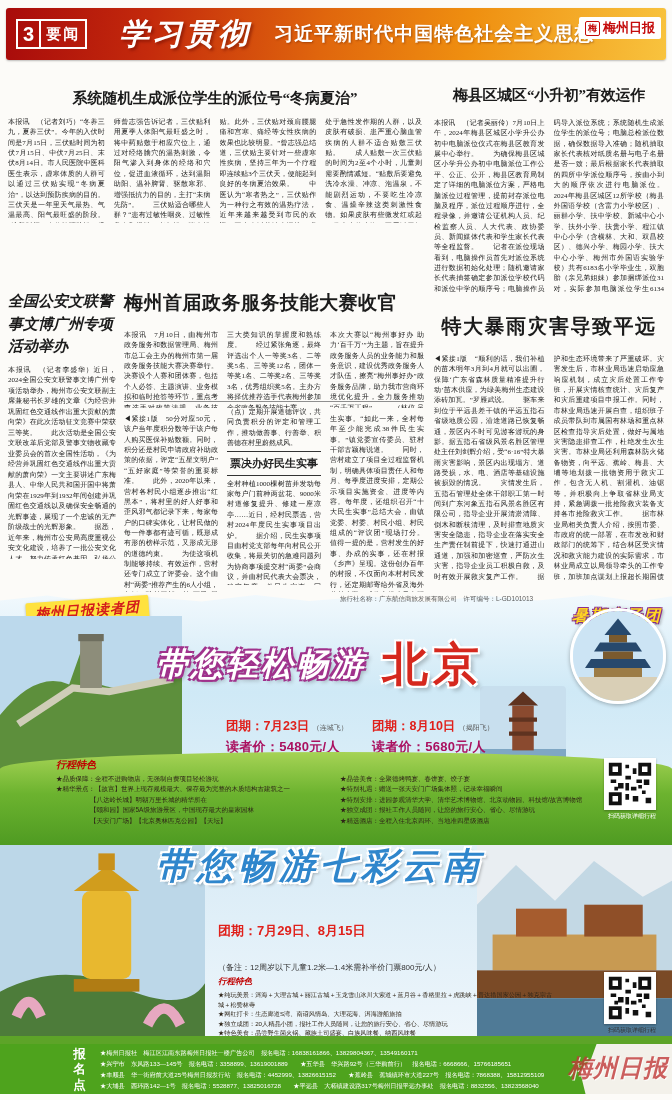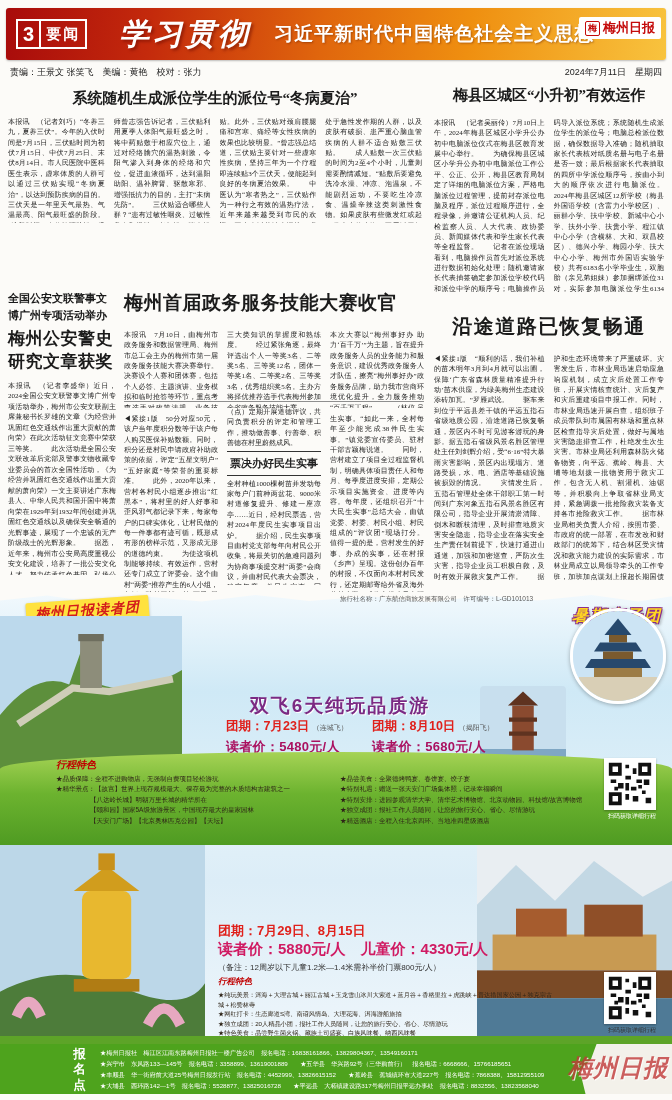--- a/index.html
+++ b/index.html
@@ -45,21 +45,21 @@
   .r1-h{font-size:15px;font-weight:900;text-align:center;letter-spacing:-0.2px;}
   .r1 .cols{margin-top:6px;}
   .r1 .col{height:176px;}
   .r2{margin-top:12px;}
   .r2-h{font-size:20px;font-weight:900;text-align:center;letter-spacing:1.5px;}
   .r2 .cols{margin-top:7px;}
   .r2 .col{height:228px;}
 
   
   .lefta{left:8px;top:290px;width:108px;}
-  .lefta-kicker{font-size:11px;font-weight:bold;line-height:1.5;}
+  .lefta-kicker{font-size:15px;font-weight:bold;line-height:1.5;font-style:italic;}
   .lefta-h{font-size:17px;font-weight:900;line-height:1.35;margin:5px 0 6px;letter-spacing:0.5px;}
   .lefta-body{font-size:7px;line-height:1.5;text-align:justify;height:194px;overflow:hidden;}
 
   
   .center{left:124px;top:290px;width:300px;}
   .center-h{font-size:19px;font-weight:900;text-align:left;letter-spacing:0.5px;}
   .center .cols{margin-top:7px;}
   .center .col{height:78px;}
   .rule{left:124px;top:401px;width:300px;height:1px;background:#8f8f8f;}
 
@@ -158,55 +158,50 @@
       <span class="secbox">要闻</span>
     </div>
     <span class="slogan-script">学习贯彻</span>
     <span class="slogan-rest">习近平新时代中国特色社会主义思想</span>
     <div class="banner-logo">
       <span class="logo-ico">梅</span>
       <span>梅州日报</span>
     </div>
   </div>
 
-  <div class="a meta">
-    <span>责编：王景文 张笑飞　美编：黄艳　校对：张力</span>
-    <span>2024年7月11日　星期四</span>
-  </div>
 
   <div class="a lead">
     <div class="lead-h2">系统随机生成派位学生的派位号“冬病夏治”</div>
     <div class="cols">
       <p class="col">本报讯　（记者刘巧）“冬养三九，夏养三伏”。今年的入伏时间是7月15日，三伏贴时间为初伏7月15日、中伏7月25日、末伏8月14日。市人民医院中医科医生表示，虚寒体质的人群可以通过三伏贴实现“冬病夏治”，以达到预防疾病的目的。　　三伏天是一年里天气最热、气温最高、阳气最旺盛的阶段。“这段时间，人体腠理疏松，经络气血流通，有利于药物的渗透与吸收。”市人民医院中医科副主任医</p>
       <p class="col">师曾志强告诉记者，三伏贴利用夏季人体阳气最旺盛之时，将中药贴敷于相应穴位上，通过对经络腧穴的温热刺激，令阳气渗入到身体的经络和穴位，促进血液循环，达到温阳助阳、温补脾肾、驱散寒邪、增强抵抗力的目的，主打“未病先防”。　　三伏贴适合哪些人群？“患有过敏性咽炎、过敏性鼻炎和慢性、老年性、喘息性支气管炎人群，反复感冒的人群，以及慢性胃肠道疾病人群都适合三伏</p>
       <p class="col">贴。此外，三伏贴对颈肩腰腿痛和宫寒、痛经等女性疾病的效果也比较明显。”曾志强总结道，三伏贴主要针对一些虚寒性疾病，坚持三年为一个疗程即连续贴3个三伏天，便能起到良好的冬病夏治效果。　　中医认为“寒者热之”，三伏贴作为一种行之有效的温热疗法，近年来越来越受到市民的欢迎，不少人以其治疗慢性、虚寒性疾病，调整亚健康状态。不过，曾志强提醒，孕妇、2岁以内儿童和一些疾病</p>
       <p class="col">处于急性发作期的人群，以及皮肤有破损、患严重心脑血管疾病的人群不适合贴敷三伏贴。　　成人贴敷一次三伏贴的时间为2至4个小时，儿童则需要酌情减短。“贴敷后要避免洗冷水澡、冲凉、泡温泉，不能剧烈运动，不要吃生冷凉食、温燥辛辣这类刺激性食物。如果皮肤有些微发红或起一些小小的水泡，不用过于担心。一旦出现大的水泡或严重红肿、水泡有感染，需及时到医院处理。”曾志强说。</p>
     </div>
   </div>
 
   <div class="a rightcol">
     <div class="r1">
       <h2 class="r1-h">梅县区城区“小升初”有效运作</h2>
       <div class="cols">
         <p class="col">本报讯　（记者吴丽伶）7月10日上午，2024年梅县区城区小学升公办初中电脑派位仪式在梅县区教育发展中心举行。　　为确保梅县区城区小学升公办初中电脑派位工作公平、公正、公开，梅县区教育局制定了详细的电脑派位方案，严格电脑派位过程管理，提前封存派位电脑及程序，派位过程顺序进行，全程录像，并邀请公证机构人员、纪检监察人员、人大代表、政协委员、新闻媒体代表和学生家长代表等全程监督。　　记者在派位现场看到，电脑操作员首先对派位系统进行数据初始化处理；随机邀请家长代表抽签确定参加派位学校代码和派位中学的顺序号；电脑操作员将家长代表抽取的学校代码在派位系统中分别录入到每所小学和中学；现场将六年级毕业生的电子名册（U盘）并导入名册；电脑操作员将录入的学校代</p>
         <p class="col">码导入派位系统；系统随机生成派位学生的派位号；电脑总检派位数据，确保数据导入准确；随机抽取家长代表核对纸质名册与电子名册是否一致；最后根据家长代表抽取的四所中学派位顺序号，按由小到大的顺序依次进行电脑派位。　　2024年梅县区城区12所学校（梅县外国语学校（含富力小学校区）、丽群小学、扶中学校、新城中心小学、扶外小学、扶贵小学、程江镇中心小学（含横林、大和、双昌校区）、德兴小学、梅园小学、扶大中心小学、梅州市外国语实验学校）共有6183名小学毕业生，双胞胎（亲兄弟姐妹）参加捆绑派位31对，实际参加电脑派位学生6134人，被派至梅县区宪梓中学（2534人）、梅县区华侨中学（1800人）、广东梅县外国语学校（900人）、梅县区高级中学（900人）。派位结果在“梅州市梅县区人民政府”门户网站进行公告。</p>
       </div>
     </div>
     <div class="r2">
-      <h2 class="r2-h">沿途道路已恢复畅通</h2>
+      <h2 class="r2-h">特大暴雨灾害导致平远</h2>
       <div class="cols">
         <p class="col">◀紧接1版　“顺利的话，我们补植的苗木明年3月到4月就可以出圃，保障‘广东省森林质量精准提升行动’苗木供应，为绿美梅州生态建设添砖加瓦。”罗雁武说。　　驱车来到位于平远县差干镇的平远五指石省级地质公园，沿途道路已恢复畅通，景区内不时可见游客游玩的身影。据五指石省级风景名胜区管理处主任刘剑辉介绍，受“6·16”特大暴雨灾害影响，景区内出现塌方、道路受损，水、电、酒店等基础设施被损毁的情况。　　灾情发生后，五指石管理处全体干部职工第一时间到广东河象五指石风景名胜区有限公司，指导企业开展清淤清障、倒木和断枝清理，及时排查地质灾害安全隐患，指导企业在落实安全生产责任制前提下，快速打通进山通道，加强和加密巡查，严防次生灾害，指导企业员工积极自救，及时有效开展救灾复产工作。　　据了解，“6·16”特大暴雨灾害导致平远、蕉岭、梅县等地出现林木受损、林木倒伏、断枝、林区道路损毁等灾情，给全市林业生产</p>
         <p class="col">护和生态环境带来了严重破坏。灾害发生后，市林业局迅速启动应急响应机制，成立灾后处置工作专班，开展灾情核查统计、灾后复产和灾后重建项目申报工作。同时，市林业局迅速开展自查，组织班子成员带队到市属国有林场和重点林区检查指导灾后处置，做好与属地灾害隐患排查工作，杜绝发生次生灾害。市林业局还利用森林防火储备物资，向平远、蕉岭、梅县、大埔等地划拨一批物资用于救灾工作，包含无人机、割灌机、油锯等，并积极向上争取省林业局支持，紧急调拨一批抢险救灾装备支持各市抢险救灾工作。　　据市林业局相关负责人介绍，按照市委、市政府的统一部署，在市发改和财政部门的统筹下，结合林区受灾情况和救灾能力建设的实际需求，市林业局成立以局领导牵头的工作专班，加班加点谋划上报超长期国债等项目8个，包括灾后恢复重建项目3个，提升防灾减灾能力项目5个，争取纳入全市整体救灾复产重建规划。</p>
       </div>
     </div>
   </div>
 
   <div class="a lefta">
     <div class="lefta-kicker">全国公安文联警事文博广州专项活动举办</div>
-    <h2 class="lefta-h">梅州公安警史研究文章获奖</h2>
     <p class="lefta-body">本报讯　（记者李盛华）近日，2024全国公安文联警事文博广州专项活动举办，梅州市公安文联副主席兼秘书长罗雄的文章《为经营并巩固红色交通线作出重大贡献的萧向荣》在此次活动征文竞赛中荣获三等奖。　　此次活动是全国公安文联改革后党部及警事文物收藏专业委员会的首次全国性活动，《为经营并巩固红色交通线作出重大贡献的萧向荣》一文主要讲述广东梅县人、中华人民共和国开国中将萧向荣在1929年到1932年间创建并巩固红色交通线以及确保安全畅通的光辉事迹，展现了一个忠诚的无产阶级战士的光辉形象。　　据悉，近年来，梅州市公安局高度重视公安文化建设，培养了一批公安文化人才，努力传承红色基因、弘扬公安优良传统，进一步密切警民关系、和谐警民关系，展示梅州公安良好形象。</p>
   </div>
 
   <div class="a center">
     <h2 class="center-h">梅州首届政务服务技能大赛收官</h2>
     <div class="cols">
       <p class="col">本报讯　7月10日，由梅州市政务服务和数据管理局、梅州市总工会主办的梅州市第一届政务服务技能大赛决赛举行。　　决赛设个人赛和团体赛，包括个人必答、主题演讲、业务模拟和临时抢答等环节，重点考查选手对政策法规、业务技能、管理规范等</p>
       <p class="col">三大类知识的掌握度和熟练度。　　经过紧张角逐，最终评选出个人一等奖3名、二等奖5名、三等奖12名，团体一等奖1名、二等奖2名、三等奖3名，优秀组织奖5名。主办方将择优推荐选手代表梅州参加全省政务服务技能大赛。</p>
       <p class="col">本次大赛以“梅州事好办 助力‘百千万’”为主题，旨在提升政务服务人员的业务能力和服务意识，建设优秀政务服务人才队伍，擦亮“梅州事好办”政务服务品牌，助力我市营商环境优化提升，全力服务推动“百千万工程”。　　（林仪 吴慧丽）</p>
     </div>
@@ -257,21 +252,24 @@
     <div class="a photo img-sp">
       <svg viewBox="0 0 80 60" preserveAspectRatio="none" width="100%" height="100%">
         <rect width="80" height="60" fill="#c8dfee"></rect>
         <rect x="0" y="45" width="80" height="15" fill="#7fa7c4"></rect>
         <rect x="30" y="14" width="20" height="32" fill="#8a4a2f"></rect>
         <path d="M26 14 H54 L40 4 Z" fill="#5f3320"></path>
         <path d="M27 24 H53 M27 34 H53" stroke="#5f3320" stroke-width="3"></path>
       </svg>
     </div>
 
-    <div class="a bj-sub">双飞6天纯玩品质游</div>
+    <div class="a bj-title">
+      <span class="bj-script">带您轻松畅游</span>
+      <span class="bj-dest">北京</span>
+    </div>
 
     <div class="a plan plan1">
       <div class="plan-date"><span>团期：7月23日</span>
         <span class="plan-note">（连城飞）</span></div>
       <div class="plan-price">读者价：5480元/人</div>
       <div class="plan-price">敬老价：5280元/人</div>
       <div class="plan-price">儿童价：4580元/人</div>
     </div>
     <div class="a plan plan2">
       <div class="plan-date"><span>团期：8月10日</span>
@@ -329,22 +327,22 @@
         <rect width="100" height="100" fill="#c3d8e4"></rect>
         <path d="M0 30 L20 10 40 28 60 8 85 26 100 18 V0 H0Z" fill="#e9eef2"></path>
         <rect x="8" y="45" width="84" height="18" fill="#c89a52"></rect>
         <rect x="20" y="32" width="26" height="14" fill="#a65c2e"></rect>
         <rect x="55" y="30" width="30" height="16" fill="#8f4f28"></rect>
         <rect x="0" y="63" width="100" height="14" fill="#7a4a26"></rect>
         <rect x="0" y="77" width="100" height="23" fill="#4f7a96"></rect>
       </svg>
     </div>
 
+    <div class="a yn-title">带您畅游七彩云南</div>
     <div class="a yn-dates">团期：7月29日、8月15日</div>
-    <div class="a yn-prices">读者价：5880元/人　儿童价：4330元/人</div>
     <div class="a yn-note">（备注：12周岁以下儿童1.2米—1.4米需补半价门票800元/人）</div>
 
     <div class="a feat2">
       <div class="feat-label" style="font-size:8.5px;">行程特色</div>
       <div class="feat-col">
         <div>★纯玩美景：洱海＋大理古城＋丽江古城＋玉龙雪山冰川大索道＋蓝月谷＋香格里拉＋虎跳峡＋普达措国家公园＋独克宗古城＋松赞林寺</div>
         <div>★网红打卡：生态廊道S湾、南诏风情岛、大理花海、洱海游船旅拍</div>
         <div>★独立成团：20人精品小团，报社工作人员随同，让您的旅行安心、省心、尽情游玩</div>
         <div>★特色美食：品尝野生菌火锅、藏族土司盛宴、白族风味餐、纳西风味餐</div>
         <div>★观赏盛宴：观著名导演张艺谋执导的原生态大型实景演出《印象·丽江》</div>

